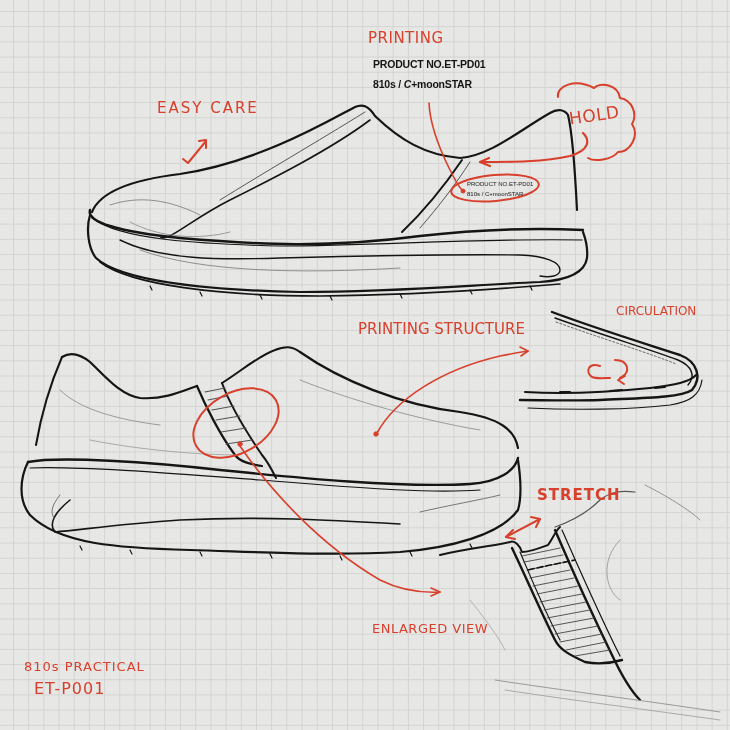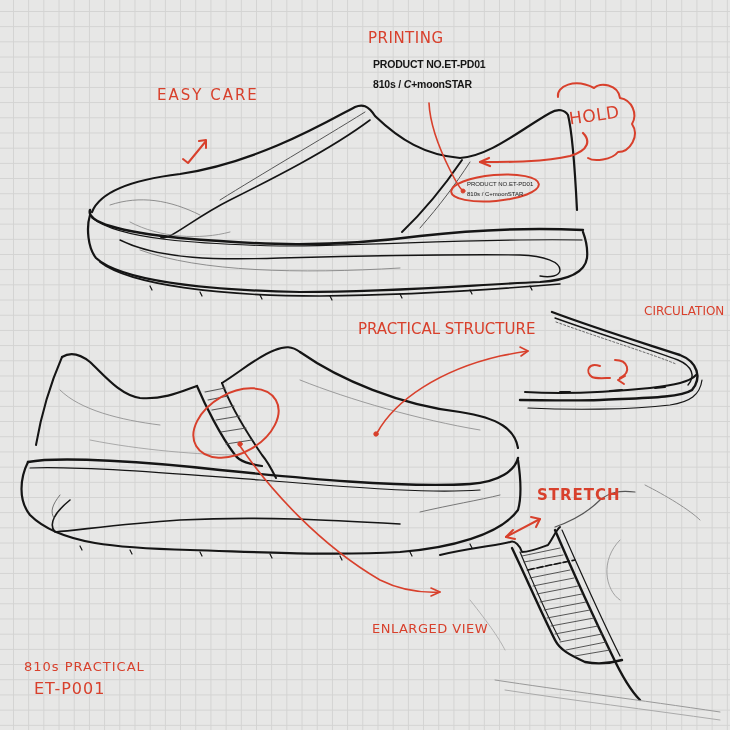--- a/index.html
+++ b/index.html
@@ -162,24 +162,24 @@
       <path stroke-width="2" d="M625,376 L618,380 L624,384"></path>
 
       <path stroke-width="2" d="M506,537 L540,519"></path>
       <path stroke-width="2" d="M513,530 L506,537 L515,539"></path>
       <path stroke-width="2" d="M531,517 L540,519 L536,527"></path>
     </g>
   </g>
 </svg>
 
 <div class="ann" style="left:368px;top:31px;font-size:15px;text-align:center;">PRINTING</div>
-<div class="ann" style="left:157px;top:88px;font-size:15px;letter-spacing:2px;">EASY CARE</div>
+<div class="ann" style="left:157px;top:101px;font-size:15px;letter-spacing:2px;">EASY CARE</div>
 <div class="ann" style="left:569px;top:107px;font-size:17px;transform:rotate(-8deg);">HOLD</div>
-<div class="ann" style="left:358px;top:322px;font-size:15px;letter-spacing:0px;">PRACTICAL STRUCTURE</div>
-<div class="ann" style="left:644px;top:305px;font-size:12px;letter-spacing:0px;">CIRCULATION</div>
+<div class="ann" style="left:358px;top:322px;font-size:15px;letter-spacing:0px;">PRINTING STRUCTURE</div>
+<div class="ann" style="left:616px;top:305px;font-size:12px;letter-spacing:0px;">CIRCULATION</div>
 <div class="ann" style="left:537px;top:488px;font-size:15px;letter-spacing:1px;font-weight:bold;">STRETCH</div>
 <div class="ann" style="left:372px;top:622px;font-size:13px;letter-spacing:0.5px;">ENLARGED VIEW</div>
 
 <div class="print-label" style="left:373px;top:59px;font-size:10.5px;">PRODUCT NO.ET-PD01</div>
 <div class="print-label" style="left:373px;top:79px;font-size:10.5px;">
   <span>810s / </span><span class="brand-mark">C+</span><span>moonSTAR</span>
 </div>
 
 <div class="small-print" style="left:467px;top:181px;">PRODUCT NO.ET-PD01</div>
 <div class="small-print" style="left:467px;top:191px;">810s / C+moonSTAR</div>

